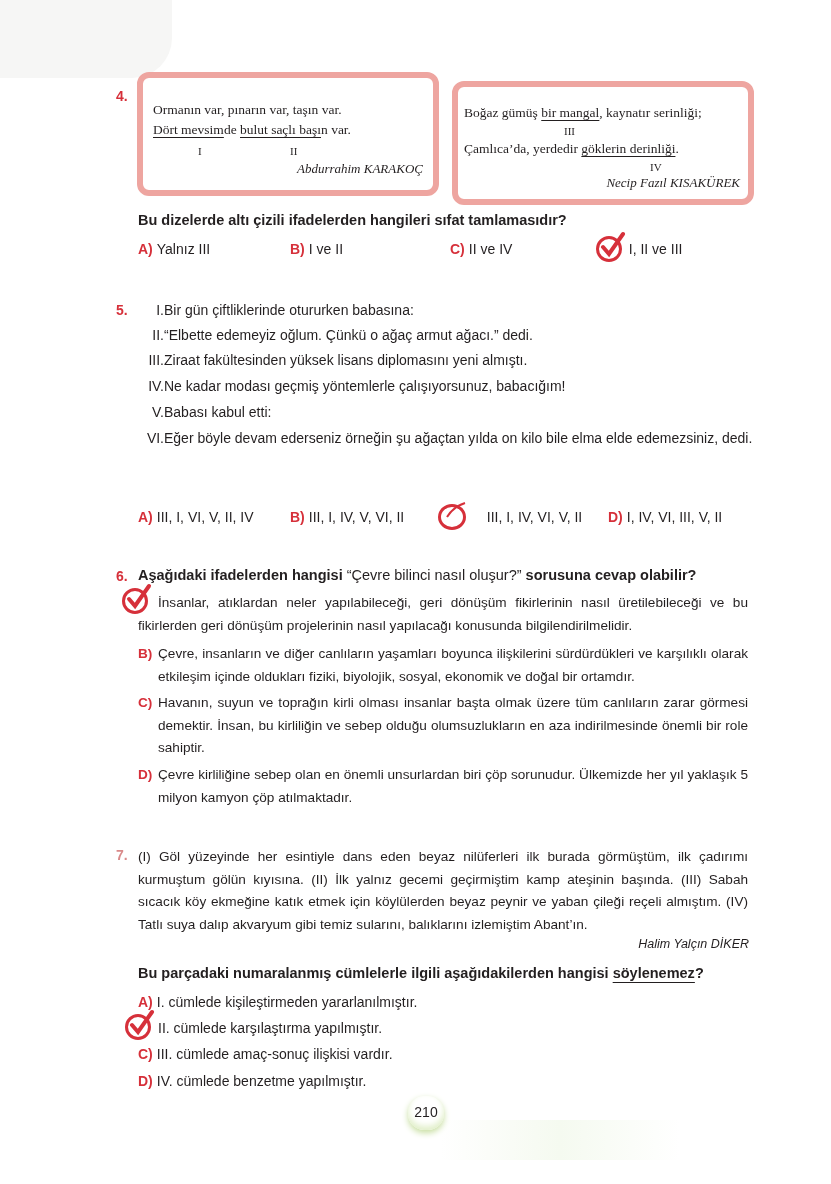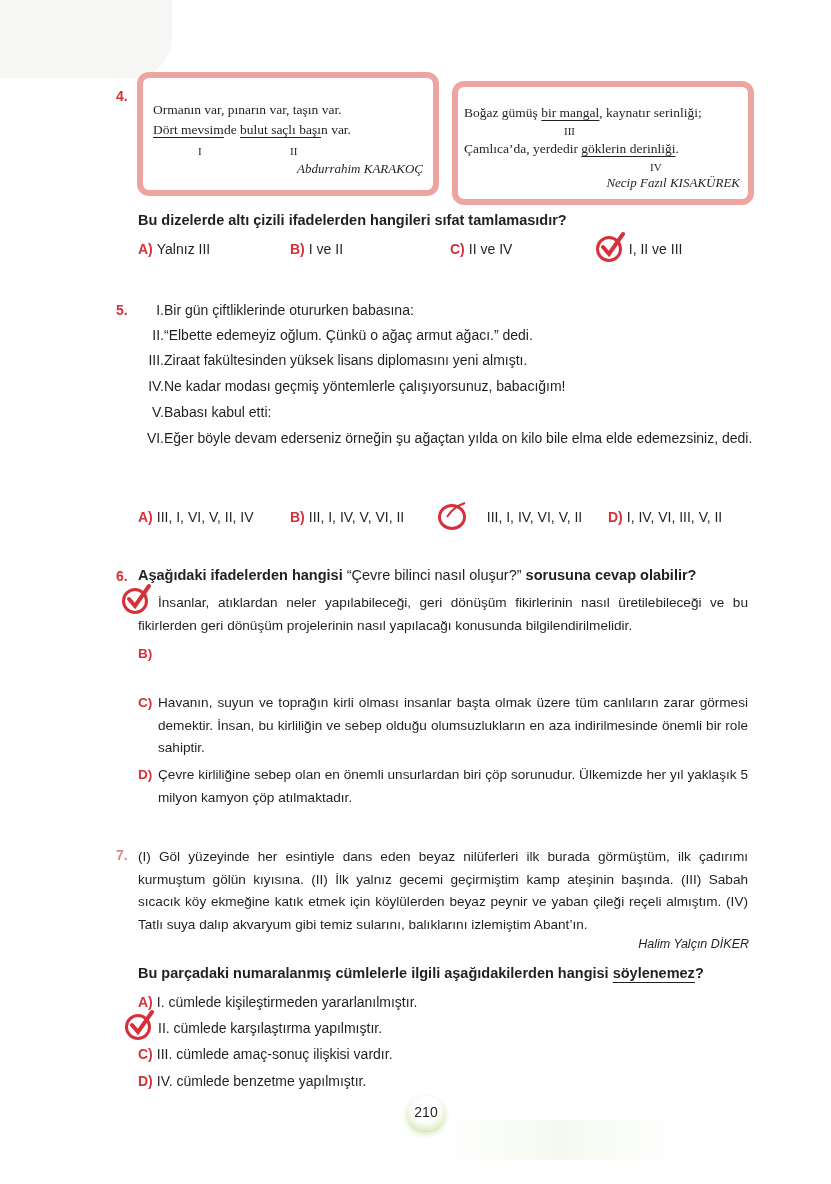--- a/index.html
+++ b/index.html
@@ -97,21 +97,21 @@
 <div class="qnum" style="left:116px;top:568px;">6.</div>
 <div class="stem" style="left:138px;top:564px;white-space:nowrap;"><span>Aşağıdaki ifadelerden hangisi </span><span style="font-weight:normal">“Çevre bilinci nasıl oluşur?”</span><span> sorusuna cevap olabilir?</span></div>
 
 <div class="para" style="left:138px;top:592px;width:610px;text-indent:20px;"><span>İnsanlar, atıklardan neler yapılabileceği, geri dönüşüm fikirlerinin nasıl üretilebileceği ve bu fikirlerden geri dönüşüm projelerinin nasıl yapılacağı konusunda bilgilendirilmelidir.</span></div>
 <div class="check" style="left:122px;top:588px;">
   <svg width="30" height="30" viewBox="0 0 30 30">
       <path d="M6 16 L12 23 L26 3" stroke="#d6303a" stroke-width="4" fill="none" stroke-linecap="round"></path>
     </svg>
 </div>
 
-<div class="para" style="left:138px;top:643px;width:610px;padding-left:20px;box-sizing:border-box;"><span class="l" style="position:absolute;left:0;color:#d6303a;font-weight:bold;">B)</span></div>
+<div class="para" style="left:138px;top:643px;width:610px;padding-left:20px;box-sizing:border-box;"><span class="l" style="position:absolute;left:0;color:#d6303a;font-weight:bold;">B)</span><span>Çevre, insanların ve diğer canlıların yaşamları boyunca ilişkilerini sürdürdükleri ve karşılıklı olarak etkileşim içinde oldukları fiziki, biyolojik, sosyal, ekonomik ve doğal bir ortamdır.</span></div>
 
 <div class="para" style="left:138px;top:692px;width:610px;padding-left:20px;box-sizing:border-box;"><span style="position:absolute;left:0;color:#d6303a;font-weight:bold;">C)</span><span>Havanın, suyun ve toprağın kirli olması insanlar başta olmak üzere tüm canlıların zarar görmesi demektir. İnsan, bu kirliliğin ve sebep olduğu olumsuzlukların en aza indirilmesinde önemli bir role sahiptir.</span></div>
 
 <div class="para" style="left:138px;top:764px;width:610px;padding-left:20px;box-sizing:border-box;"><span style="position:absolute;left:0;color:#d6303a;font-weight:bold;">D)</span><span>Çevre kirliliğine sebep olan en önemli unsurlardan biri çöp sorunudur. Ülkemizde her yıl yaklaşık 5 milyon kamyon çöp atılmaktadır.</span></div>
 
 <div class="qnum" style="left:116px;top:847px;color:#d98a8a;">7.</div>
 <div class="para" style="left:138px;top:846px;width:610px;">(I) Göl yüzeyinde her esintiyle dans eden beyaz nilüferleri ilk burada görmüştüm, ilk çadırımı kurmuştum gölün kıyısına. (II) İlk yalnız gecemi geçirmiştim kamp ateşinin başında. (III) Sabah sıcacık köy ekmeğine katık etmek için köylülerden beyaz peynir ve yaban çileği reçeli almıştım. (IV) Tatlı suya dalıp akvaryum gibi temiz sularını, balıklarını izlemiştim Abant’ın.</div>
 <div class="author" style="right:82px;top:937px;font-family:'Liberation Sans',sans-serif;font-size:12.5px;">Halim Yalçın DİKER</div>
 
 <div class="stem" style="left:138px;top:962px;white-space:nowrap;"><span>Bu parçadaki numaralanmış cümlelerle ilgili aşağıdakilerden hangisi </span><span style="text-decoration:underline;text-underline-offset:4px;">söylenemez</span><span>?</span></div>

